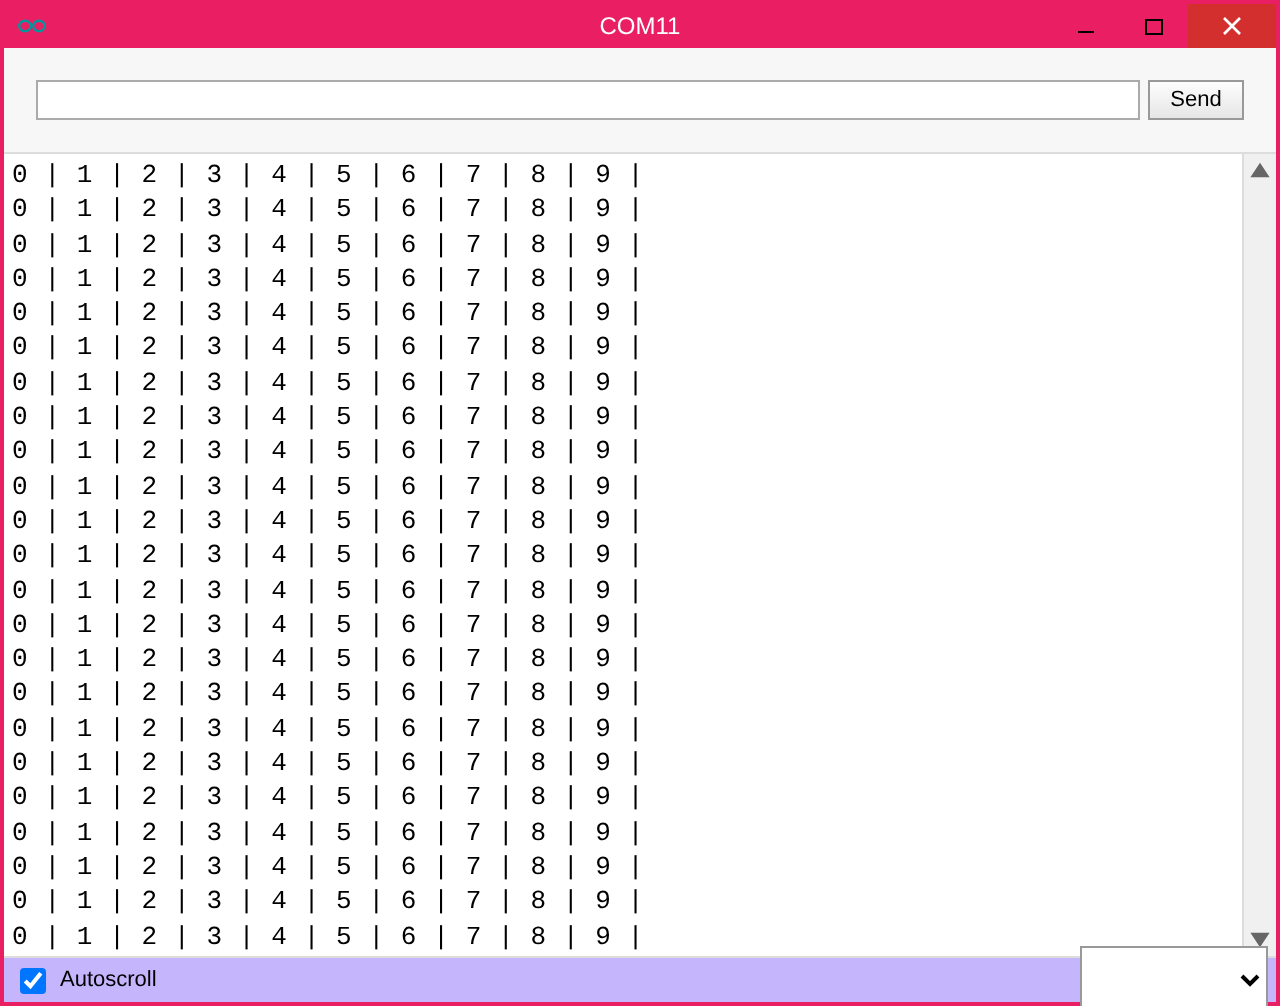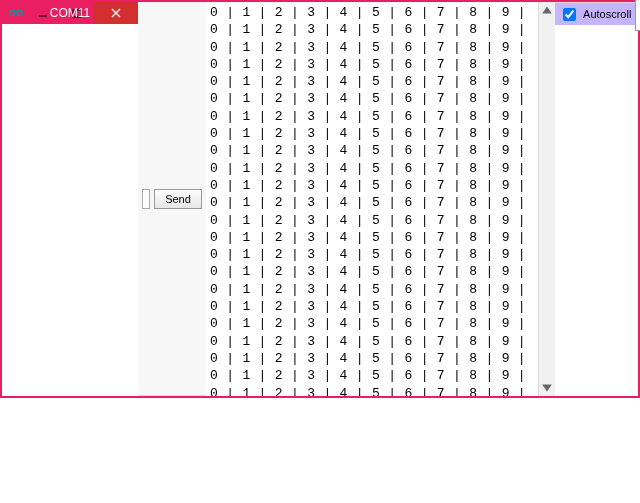--- a/index.html
+++ b/index.html
@@ -1,27 +1,27 @@
 <!DOCTYPE html>
 <html><head>
 <meta charset="utf-8">
 <style>
   html,body{margin:0;padding:0;height:100%;font-family:"Segoe UI",Tahoma,sans-serif;font-size:12px;overflow:hidden}
-  .window{width:640px;height:398px;box-sizing:border-box;border:2px solid #e91e63;background:#fff;display:flex;flex-direction:row}
+  .window{width:640px;height:503px;box-sizing:border-box;border:2px solid #e91e63;background:#fff;display:flex;flex-direction:column}
   .titlebar{height:22px;background:#e91e63;color:#fff;display:flex;align-items:center;position:relative}
   .titlebar-icon{width:20px;height:20px;margin-left:4px;display:flex;align-items:center;justify-content:center}
   .titlebar-icon svg{width:14px;height:14px}
   .titlebar-title{position:absolute;left:0;right:0;text-align:center;font-size:12px;pointer-events:none}
   .titlebar-buttons{margin-left:auto;display:flex;height:100%}
   .tb-btn{width:34px;height:100%;display:flex;align-items:center;justify-content:center;color:#000}
   .tb-btn.maxmin{background:#e91e63;color:#000}
   .tb-btn.minbtn{background:#e91e63}
   .tb-btn.closebtn{background:#d32f2f;color:#fff;width:44px}
   .tb-btn svg{width:10px;height:10px}
-  .toolbar{display:flex;align-items:center;padding:4px;gap:4px;border-bottom:1px solid #ddd;background:#f7f7f7}
+  .toolbar{display:flex;align-items:center;padding:16px;gap:4px;border-bottom:1px solid #ddd;background:#f7f7f7}
   .input-wrap{flex:1}
   .toolbar input[type=text]{width:100%;box-sizing:border-box;height:20px;border:1px solid #aaa;padding:1px 3px;font-size:12px}
   .send-btn{height:20px;width:48px;border:1px solid #999;background:linear-gradient(#fdfdfd,#e6e6e6);font-size:11px;cursor:pointer}
   .content-area{flex:1;display:flex;min-height:0}
   .output{flex:1;overflow:hidden;padding:2px 4px;font-family:"Lucida Console","Courier New",monospace;font-size:13px;line-height:17.3px;white-space:pre;letter-spacing:0.3px;color:#000}
   .scrollbar{width:16px;background:#f0f0f0;border-left:1px solid #ddd;display:flex;flex-direction:column;align-items:center;justify-content:space-between;padding:2px 0}
   .scroll-arrow{width:12px;height:12px;display:flex;align-items:center;justify-content:center;color:#666}
   .statusbar{height:22px;border-top:1px solid #ddd;background:#c4b5fd;display:flex;align-items:center;padding:0 4px;font-size:11px}
   .autoscroll-wrap{display:flex;align-items:center;gap:4px}
   .statusbar .spacer{flex:1}

